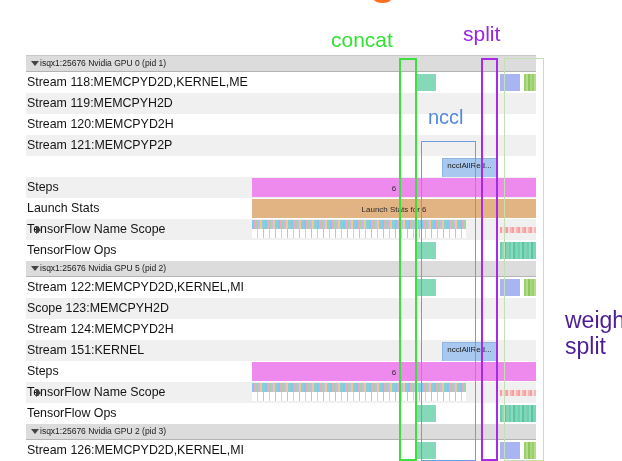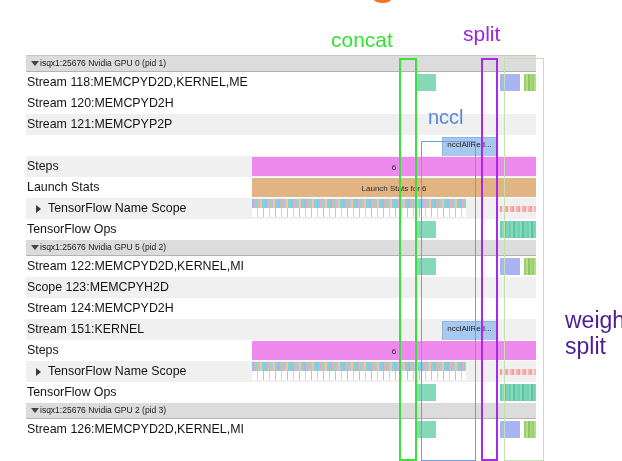--- a/index.html
+++ b/index.html
@@ -87,21 +87,21 @@
     width: 225px;
     height: 21px;
     line-height: 21px;
     font-size: 12.4px;
     color: #141414;
     white-space: nowrap;
     overflow: hidden;
     background: inherit;
     z-index: 6;
   }
-  .row.indent .label { padding-left: 21px; width: 204px; }
+  .row.indent .label { width: 204px; }
   .row .tri-sub {
     position: absolute;
     left: 10px; top: 7px;
     width: 0; height: 0;
     border-top: 4px solid transparent;
     border-bottom: 4px solid transparent;
     border-left: 5px solid #3a3a3a;
     z-index: 7;
   }
 
@@ -213,20 +213,24 @@
       <div class="group-header"><span class="tri"></span><span>isqx1:25676 Nvidia GPU 0 (pid 1)</span></div>
       <div class="row">
         <div class="label">Stream 118:MEMCPYD2D,KERNEL,ME</div>
         <div class="track">
           <div class="bar full stripes-a" style="right: 284px;"></div>
           <div class="bar teal-solid" style="left: 164px; width: 20px;"></div>
           <div class="bar blue-solid" style="left: 248px; width: 20px;"></div>
           <div class="bar green-block" style="left: 272px; width: 38px;"></div>
         </div>
       </div>
+      <div class="row alt">
+        <div class="label">Stream 119:MEMCPYH2D</div>
+        <div class="track"></div>
+      </div>
       <div class="row">
         <div class="label">Stream 120:MEMCPYD2H</div>
         <div class="track"></div>
       </div>
       <div class="row alt">
         <div class="label">Stream 121:MEMCPYP2P</div>
         <div class="track"></div>
       </div>
       <div class="row">
         <div class="track">

